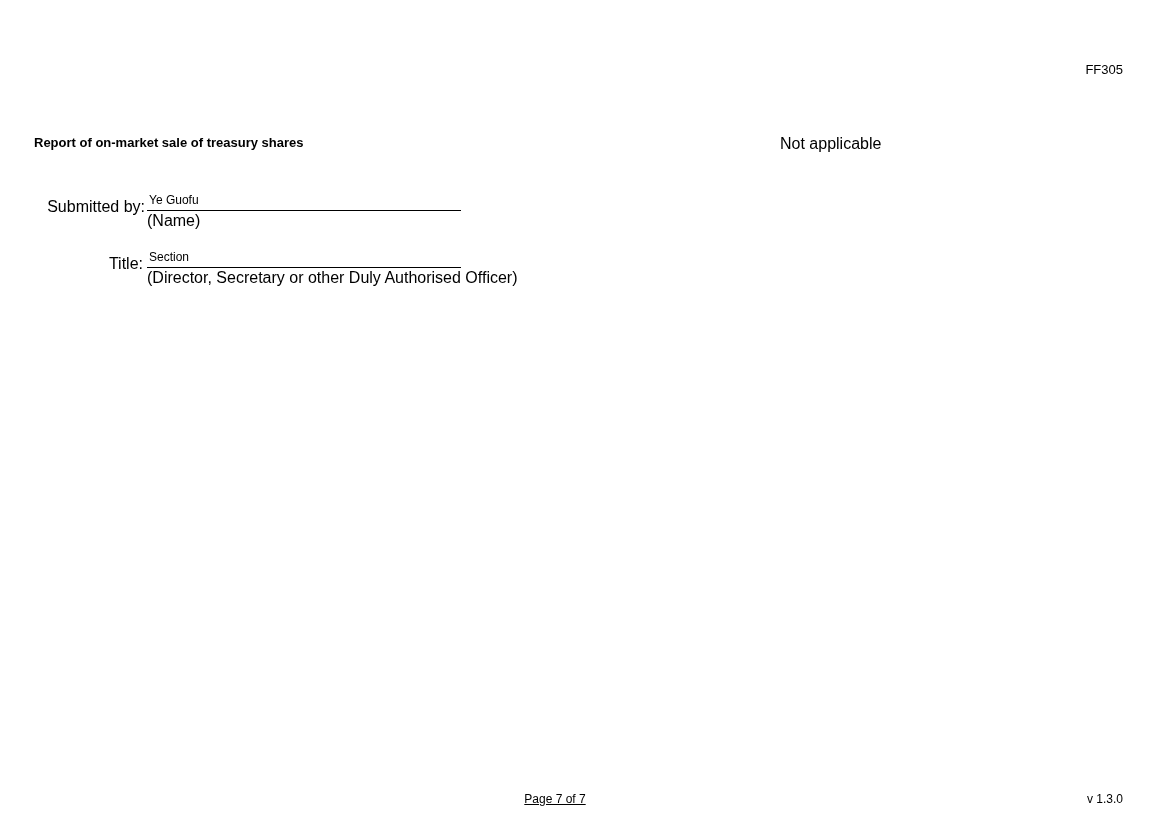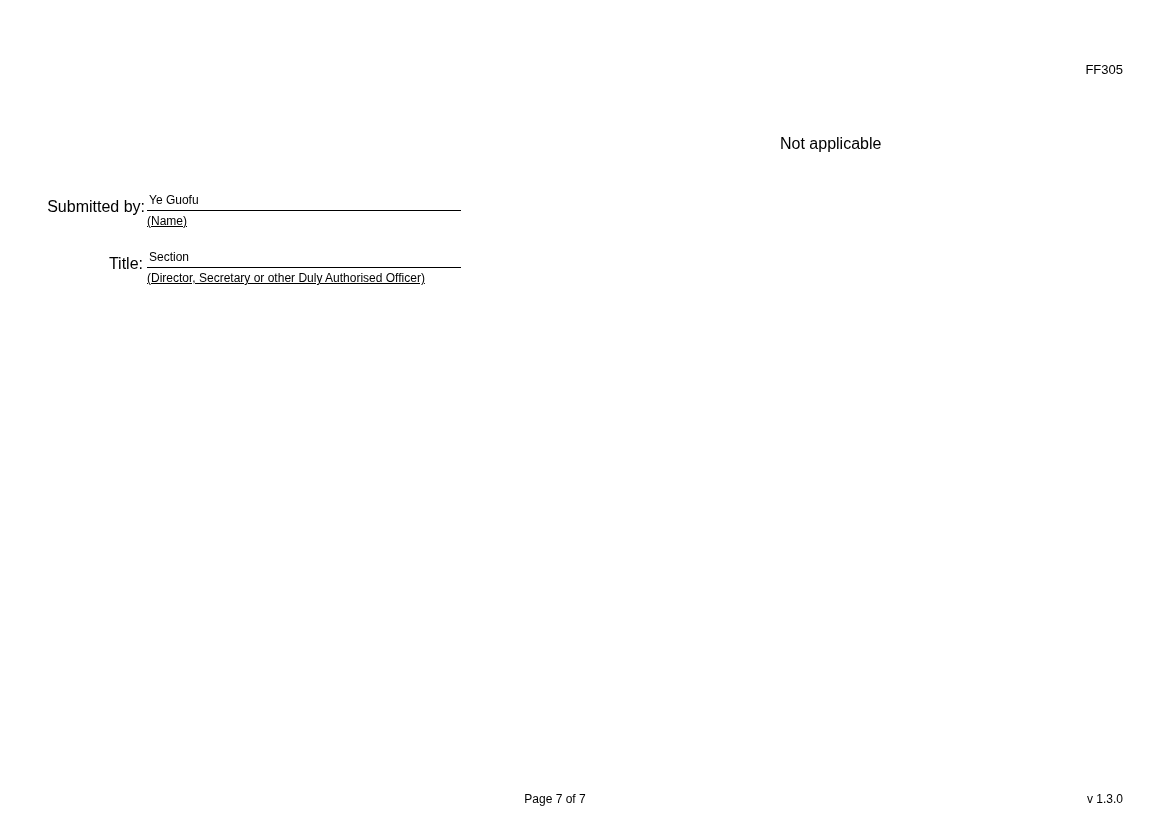--- a/index.html
+++ b/index.html
@@ -71,62 +71,63 @@
     line-height: 14px;
     white-space: nowrap;
   }
   .sig-line {
     position: absolute;
     border-bottom: 1px solid #000000;
     height: 0;
   }
   .sig-caption {
     position: absolute;
-    font-size: 12px;
+    font-size: 16px;
     line-height: 14px;
     white-space: nowrap;
-    text-decoration: underline;
   }
   
   #submitted-label { left: 10px; top: 160px; width: 135px; }
   #submitted-value { left: 149px; top: 153px; }
   #submitted-line  { left: 147px; top: 170px; width: 314px; }
   #submitted-caption { left: 147px; top: 174px; }
   
   #title-label { left: 10px; top: 217px; width: 133px; }
   #title-value { left: 149px; top: 210px; }
   #title-line  { left: 147px; top: 227px; width: 314px; }
   #title-caption { left: 147px; top: 231px; }
 
   .footer-page {
     position: absolute;
     top: 752px;
     left: 0;
     width: 1110px;
     text-align: center;
     font-size: 12px;
     line-height: 15px;
+    text-decoration: underline;
   }
   .footer-version {
     position: absolute;
     top: 752px;
     right: 45px;
     font-size: 12px;
     line-height: 15px;
     text-align: right;
   }
 </style>
 </head>
 <body>
 
 <div class="page">
 
   <div class="form-code">FF305</div>
 
 
+  <div class="section-heading">Report of on-market sale of treasury shares</div>
 
   <div class="section-status">Not applicable</div>
 
   <div class="sig-block">
 
     <div class="sig-label" id="submitted-label">Submitted by:</div>
     <div class="sig-value" id="submitted-value">Ye Guofu</div>
     <div class="sig-line" id="submitted-line"></div>
     <div class="sig-caption" id="submitted-caption">(Name)</div>
 

